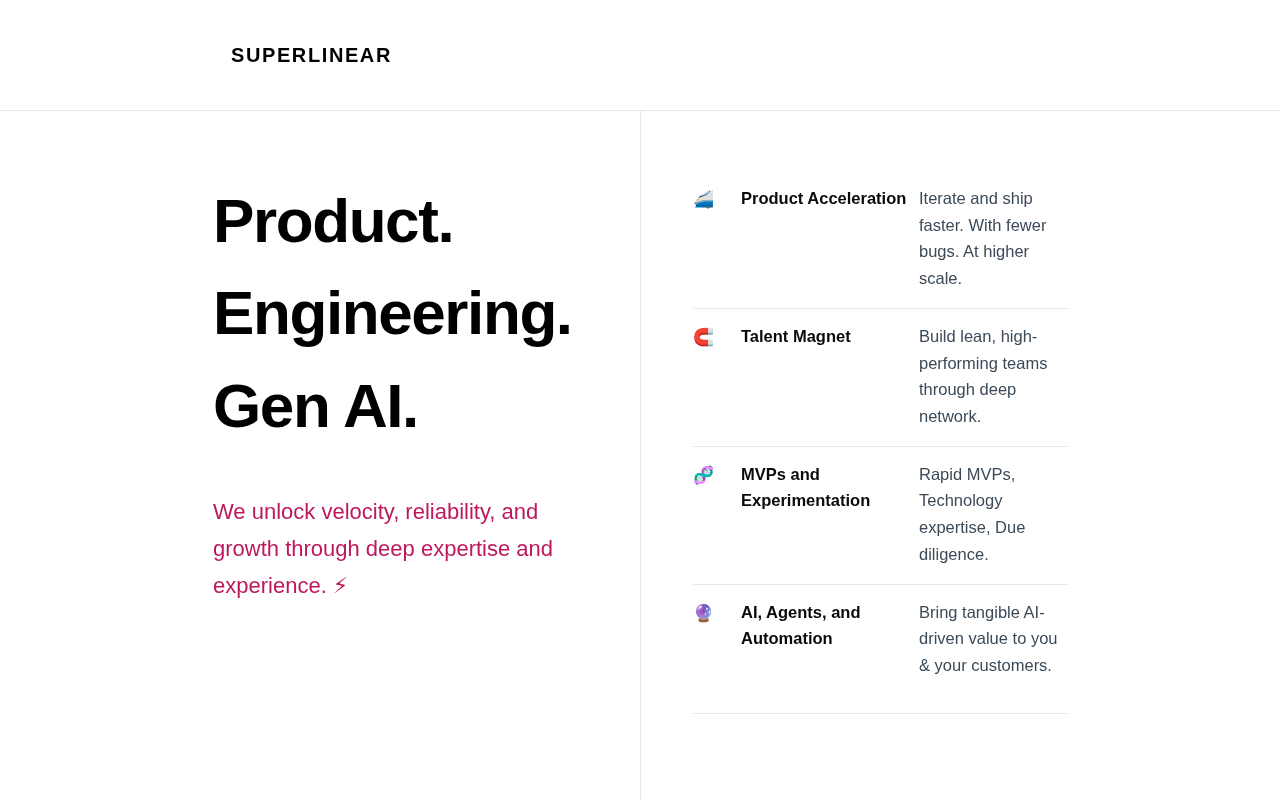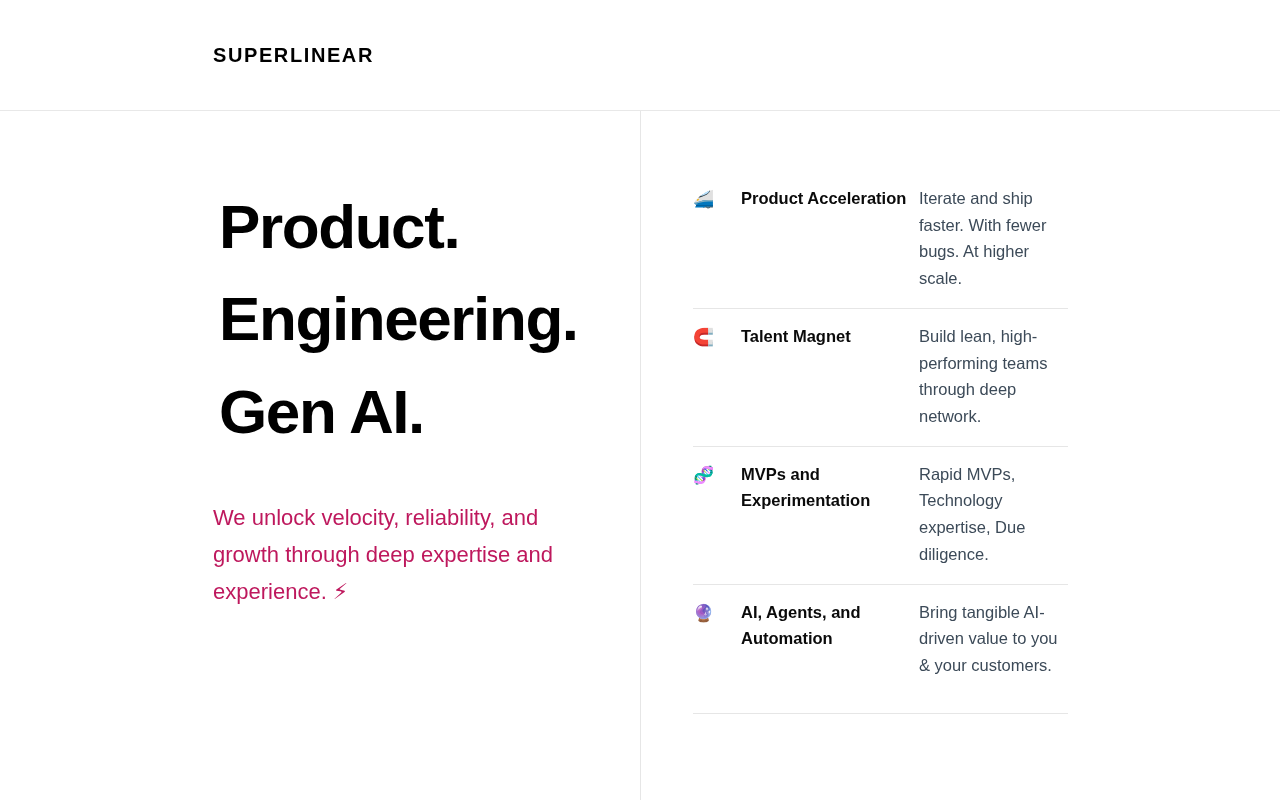--- a/index.html
+++ b/index.html
@@ -29,20 +29,21 @@
   }
 
   .brand-logo {
     font-size: 20px;
     font-weight: 700;
     letter-spacing: 1.6px;
     color: #000000;
     text-transform: uppercase;
     line-height: 1;
     cursor: pointer;
+    margin-left: 18px;
   }
 
   
   .page-main {
     display: flex;
     align-items: flex-start;
     height: 689px;
     padding-top: 0;
   }
 
@@ -62,21 +63,21 @@
     height: 689px;
   }
 
   
   .hero-title {
     font-size: 62px;
     font-weight: 700;
     line-height: 1.49;
     letter-spacing: -1.4px;
     color: #000000;
-    margin: 6px;
+    margin: 0;
   }
 
   .hero-title .hero-line {
     display: block;
     white-space: nowrap;
   }
 
   .hero-sub {
     margin-top: 42px;
     font-size: 22px;

